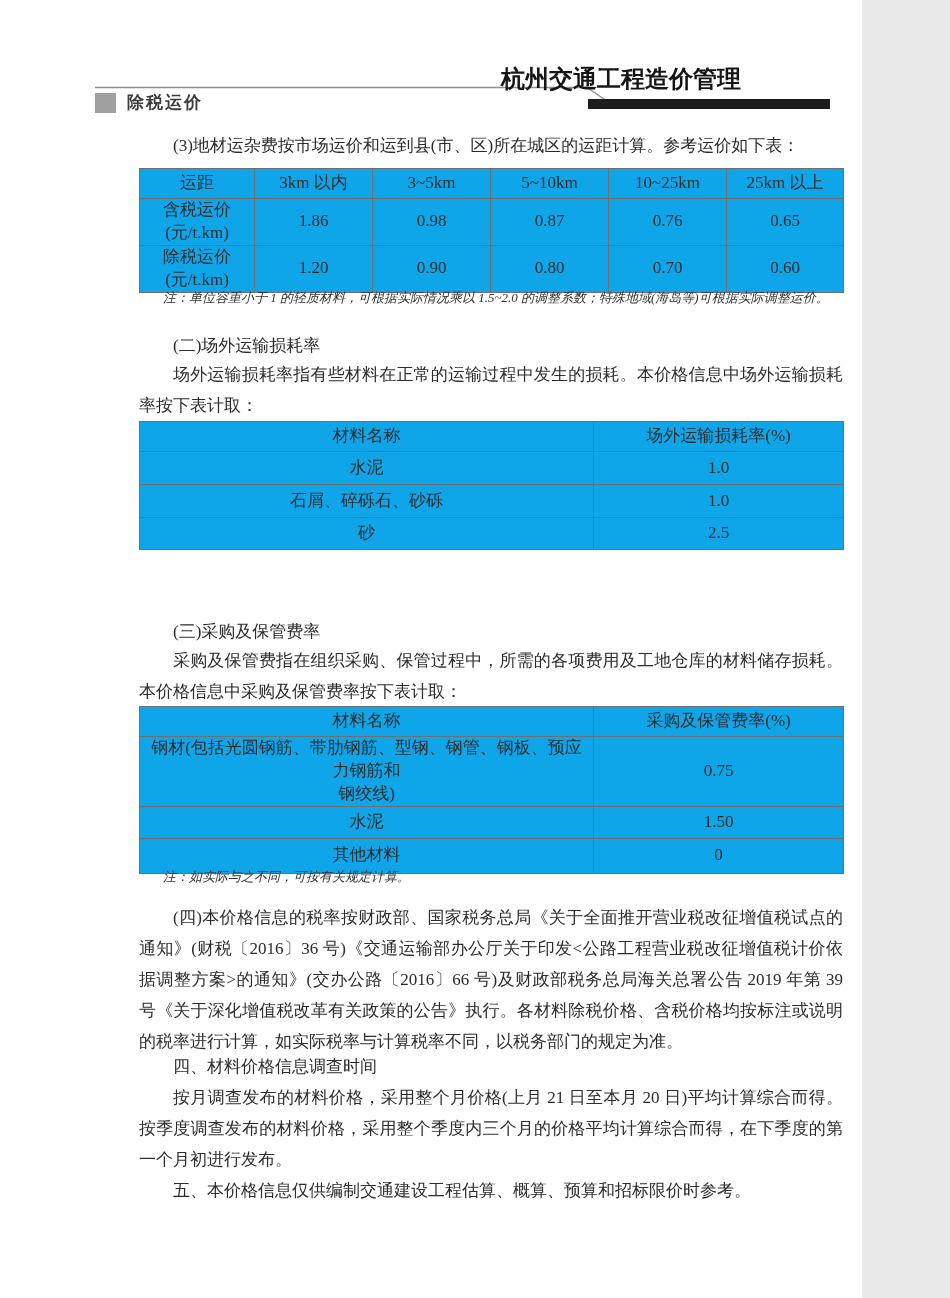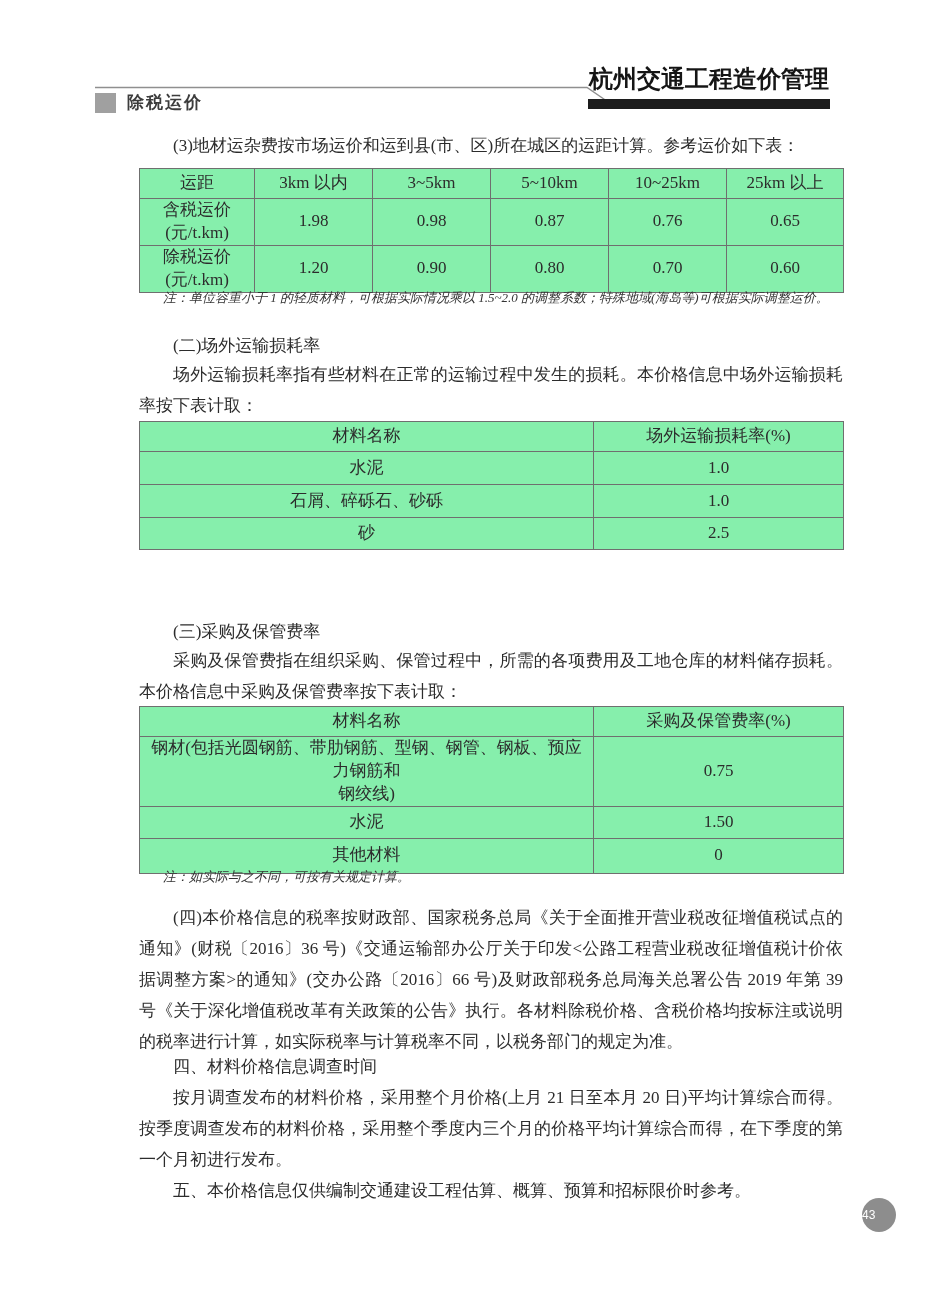--- a/index.html
+++ b/index.html
@@ -1,18 +1,18 @@
 <!DOCTYPE html>
 <html lang="zh"><head>
 <meta charset="utf-8">
 <style>
   html,body{margin:0;padding:0;background:#e9e9e9;}
   .page{
     position:relative;
-    width:950px;height:1298px;
+    width:862px;height:1298px;
     background:#ffffff;
     font-family:"Liberation Serif","DejaVu Serif",serif;
     color:#2a2a2a;
     overflow:hidden;
   }
   
   .hdr-rule-svg{position:absolute;left:0;top:0;}
   .hdr-bar{position:absolute;left:588px;top:99px;width:242px;height:10px;background:#1c1c1c;}
   .hdr-title{
     position:absolute;right:121px;top:62px;
@@ -30,21 +30,21 @@
   .blk{position:absolute;left:139px;width:704px;}
   .body-p{
     font-size:17px;line-height:31px;color:#2c2c2c;
     text-align:justify;text-indent:2em;margin:0;
   }
   .note-p{
     font-size:13px;line-height:16px;color:#333;
     font-style:italic;margin:0;padding-left:24px;white-space:nowrap;
   }
   
-  table{border-collapse:collapse;table-layout:fixed;width:704px;background:#86efac;}
+  table{border-collapse:collapse;table-layout:fixed;width:704px;background:#0ea5e9;}
   td,th{
     border:1px solid #6f6f6f;
     font-size:17px;font-weight:normal;color:#2c2c2c;
     text-align:center;vertical-align:middle;
     padding:0 4px;line-height:1.35;
   }
   .prewrap{white-space:pre-line;}
   .freight-table th.hrow{height:29px;}
   .freight-table td.vrow{height:44px;}
   .two-col th.hrow{height:29px;}
@@ -92,21 +92,21 @@
         <th class="hrow">运距</th>
         <th class="hrow">3km 以内</th>
         <th class="hrow">3~5km</th>
         <th class="hrow">5~10km</th>
         <th class="hrow">10~25km</th>
         <th class="hrow">25km 以上</th>
       </tr>
       <tr>
         <td class="vrow prewrap">含税运价
 (元/t.km)</td>
-        <td class="vrow">1.98</td>
+        <td class="vrow">1.86</td>
         <td class="vrow">0.98</td>
         <td class="vrow">0.87</td>
         <td class="vrow">0.76</td>
         <td class="vrow">0.65</td>
       </tr>
       <tr>
         <td class="vrow prewrap">除税运价
 (元/t.km)</td>
         <td class="vrow">1.20</td>
         <td class="vrow">0.90</td>

